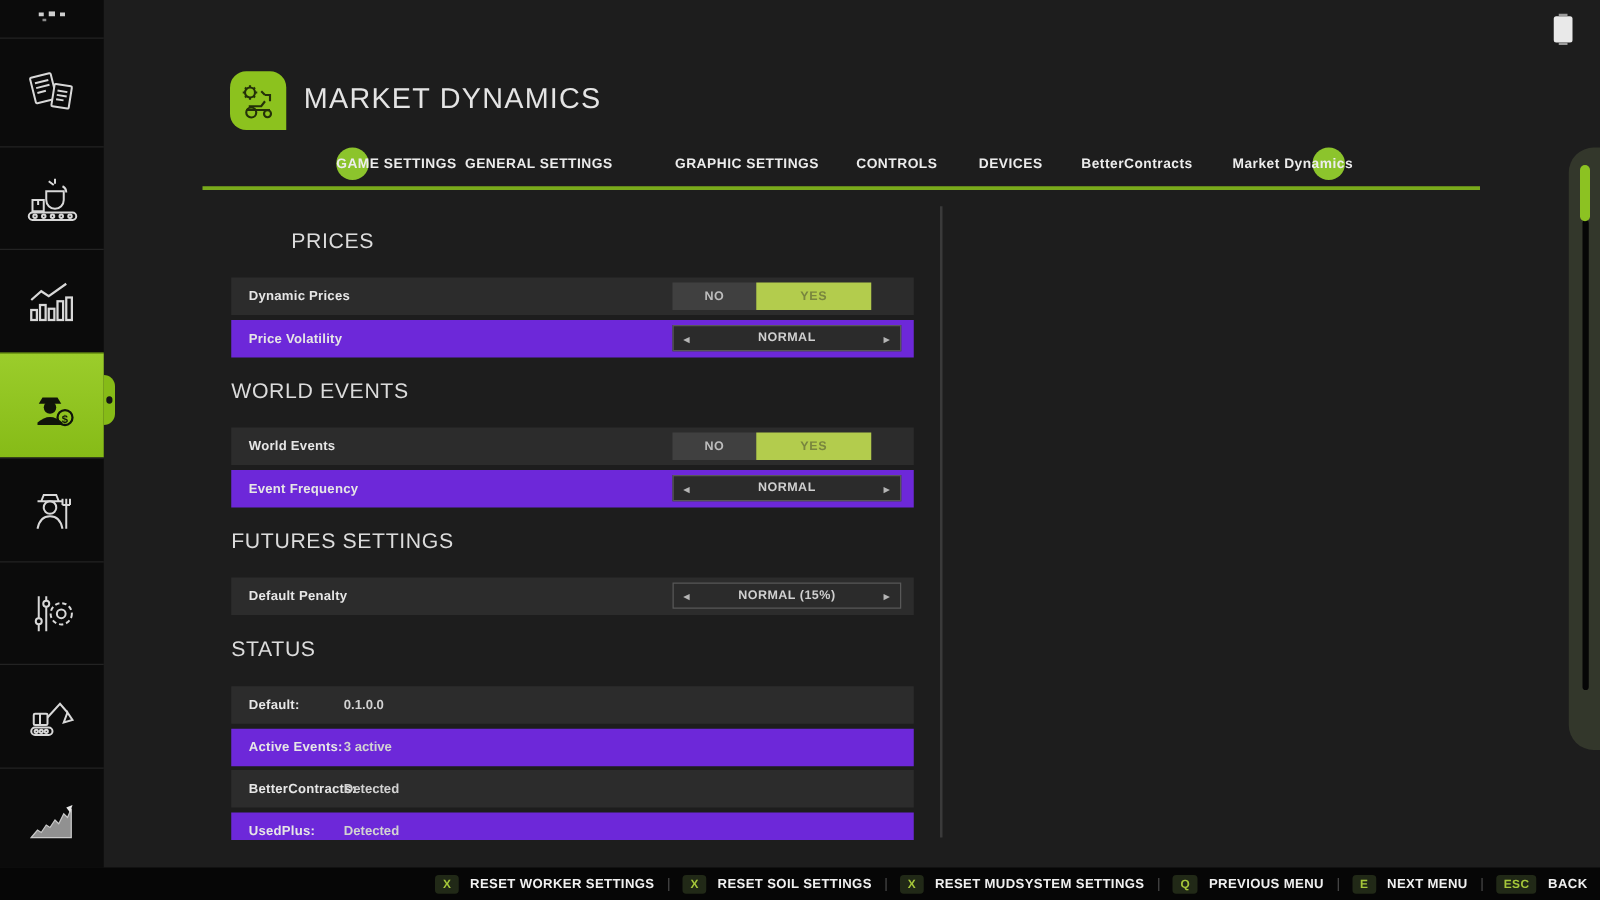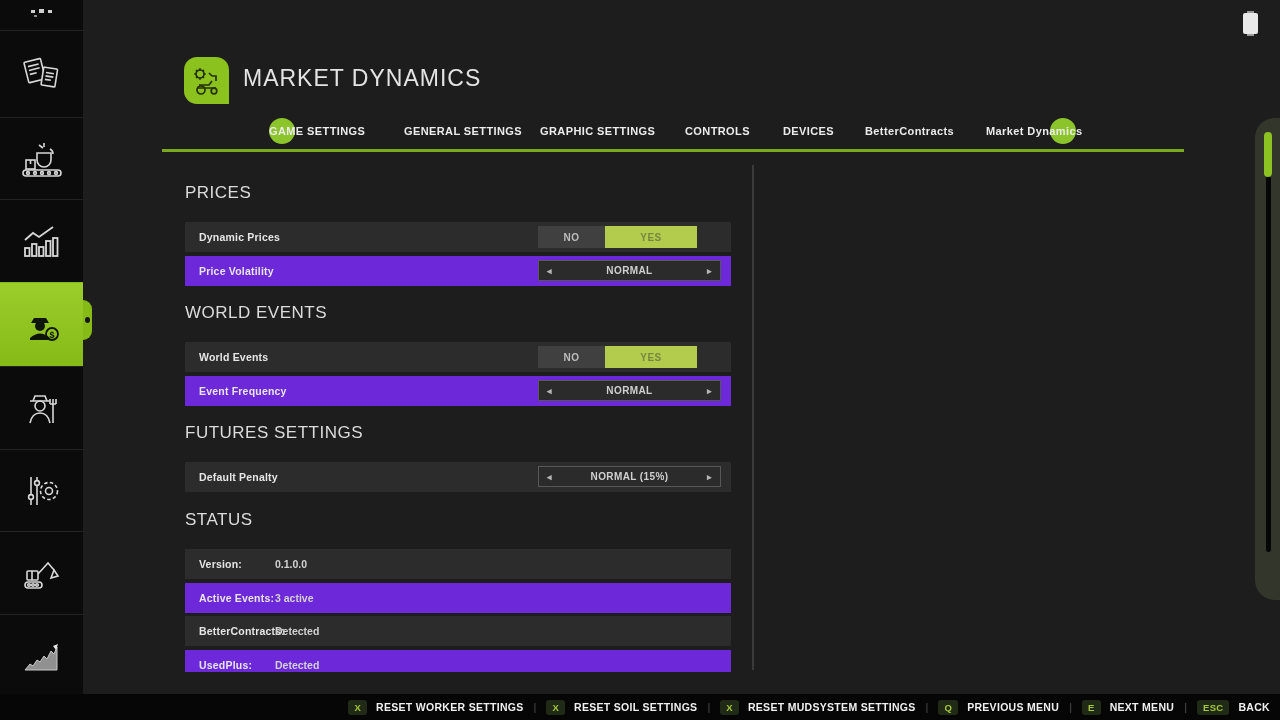--- a/index.html
+++ b/index.html
@@ -200,32 +200,32 @@
         <circle cx="23" cy="26" r="2.8"></circle>
     </svg>
   </div>
   <div id="page-title">MARKET DYNAMICS</div>
   <div id="phone-icon"></div>
 
   <div id="tabbar">
     <div class="tab-circle" style="left:269px;"></div>
     <div class="tab-circle" style="left:1050px;"></div>
     <span class="tab" style="left:269px;">GAME SETTINGS</span>
-    <span class="tab" style="left:404px;">GENERAL SETTINGS</span>
+    <span class="tab" style="left:372px;">GENERAL SETTINGS</span>
     <span class="tab" style="left:540px;">GRAPHIC SETTINGS</span>
     <span class="tab" style="left:685px;">CONTROLS</span>
     <span class="tab" style="left:783px;">DEVICES</span>
     <span class="tab" style="left:865px;">BetterContracts</span>
     <span class="tab" style="left:986px;">Market Dynamics</span>
   </div>
   <div id="tab-underline"></div>
 
   <div id="content-clip">
 
-    <div class="section-title" style="top:23px;">PRICES</div>
+    <div class="section-title" style="top:23px;margin-left:48px;">PRICES</div>
     <div class="row light" style="top:62px;">
       <span class="row-label">Dynamic Prices</span>
       <div class="toggle">
         <div class="opt-off">NO</div>
         <div class="opt-on">YES</div>
       </div>
     </div>
     <div class="row dark" style="top:96px;">
       <span class="row-label">Price Volatility</span>
       <div class="selector">
@@ -257,21 +257,21 @@
       <span class="row-label">Default Penalty</span>
       <div class="selector">
         <span class="arr l">◂</span>
         <span>NORMAL (15%)</span>
         <span class="arr r">▸</span>
       </div>
     </div>
 
     <div class="section-title" style="top:350px;">STATUS</div>
     <div class="row light" style="top:389px;">
-      <span class="row-label">Version:</span>
+      <span class="row-label">Default:</span>
       <span class="row-value">0.1.0.0</span>
     </div>
     <div class="row dark" style="top:423px;">
       <span class="row-label">Active Events:</span>
       <span class="row-value">3 active</span>
     </div>
     <div class="row light" style="top:456px;">
       <span class="row-label">BetterContracts:</span>
       <span class="row-value">Detected</span>
     </div>

